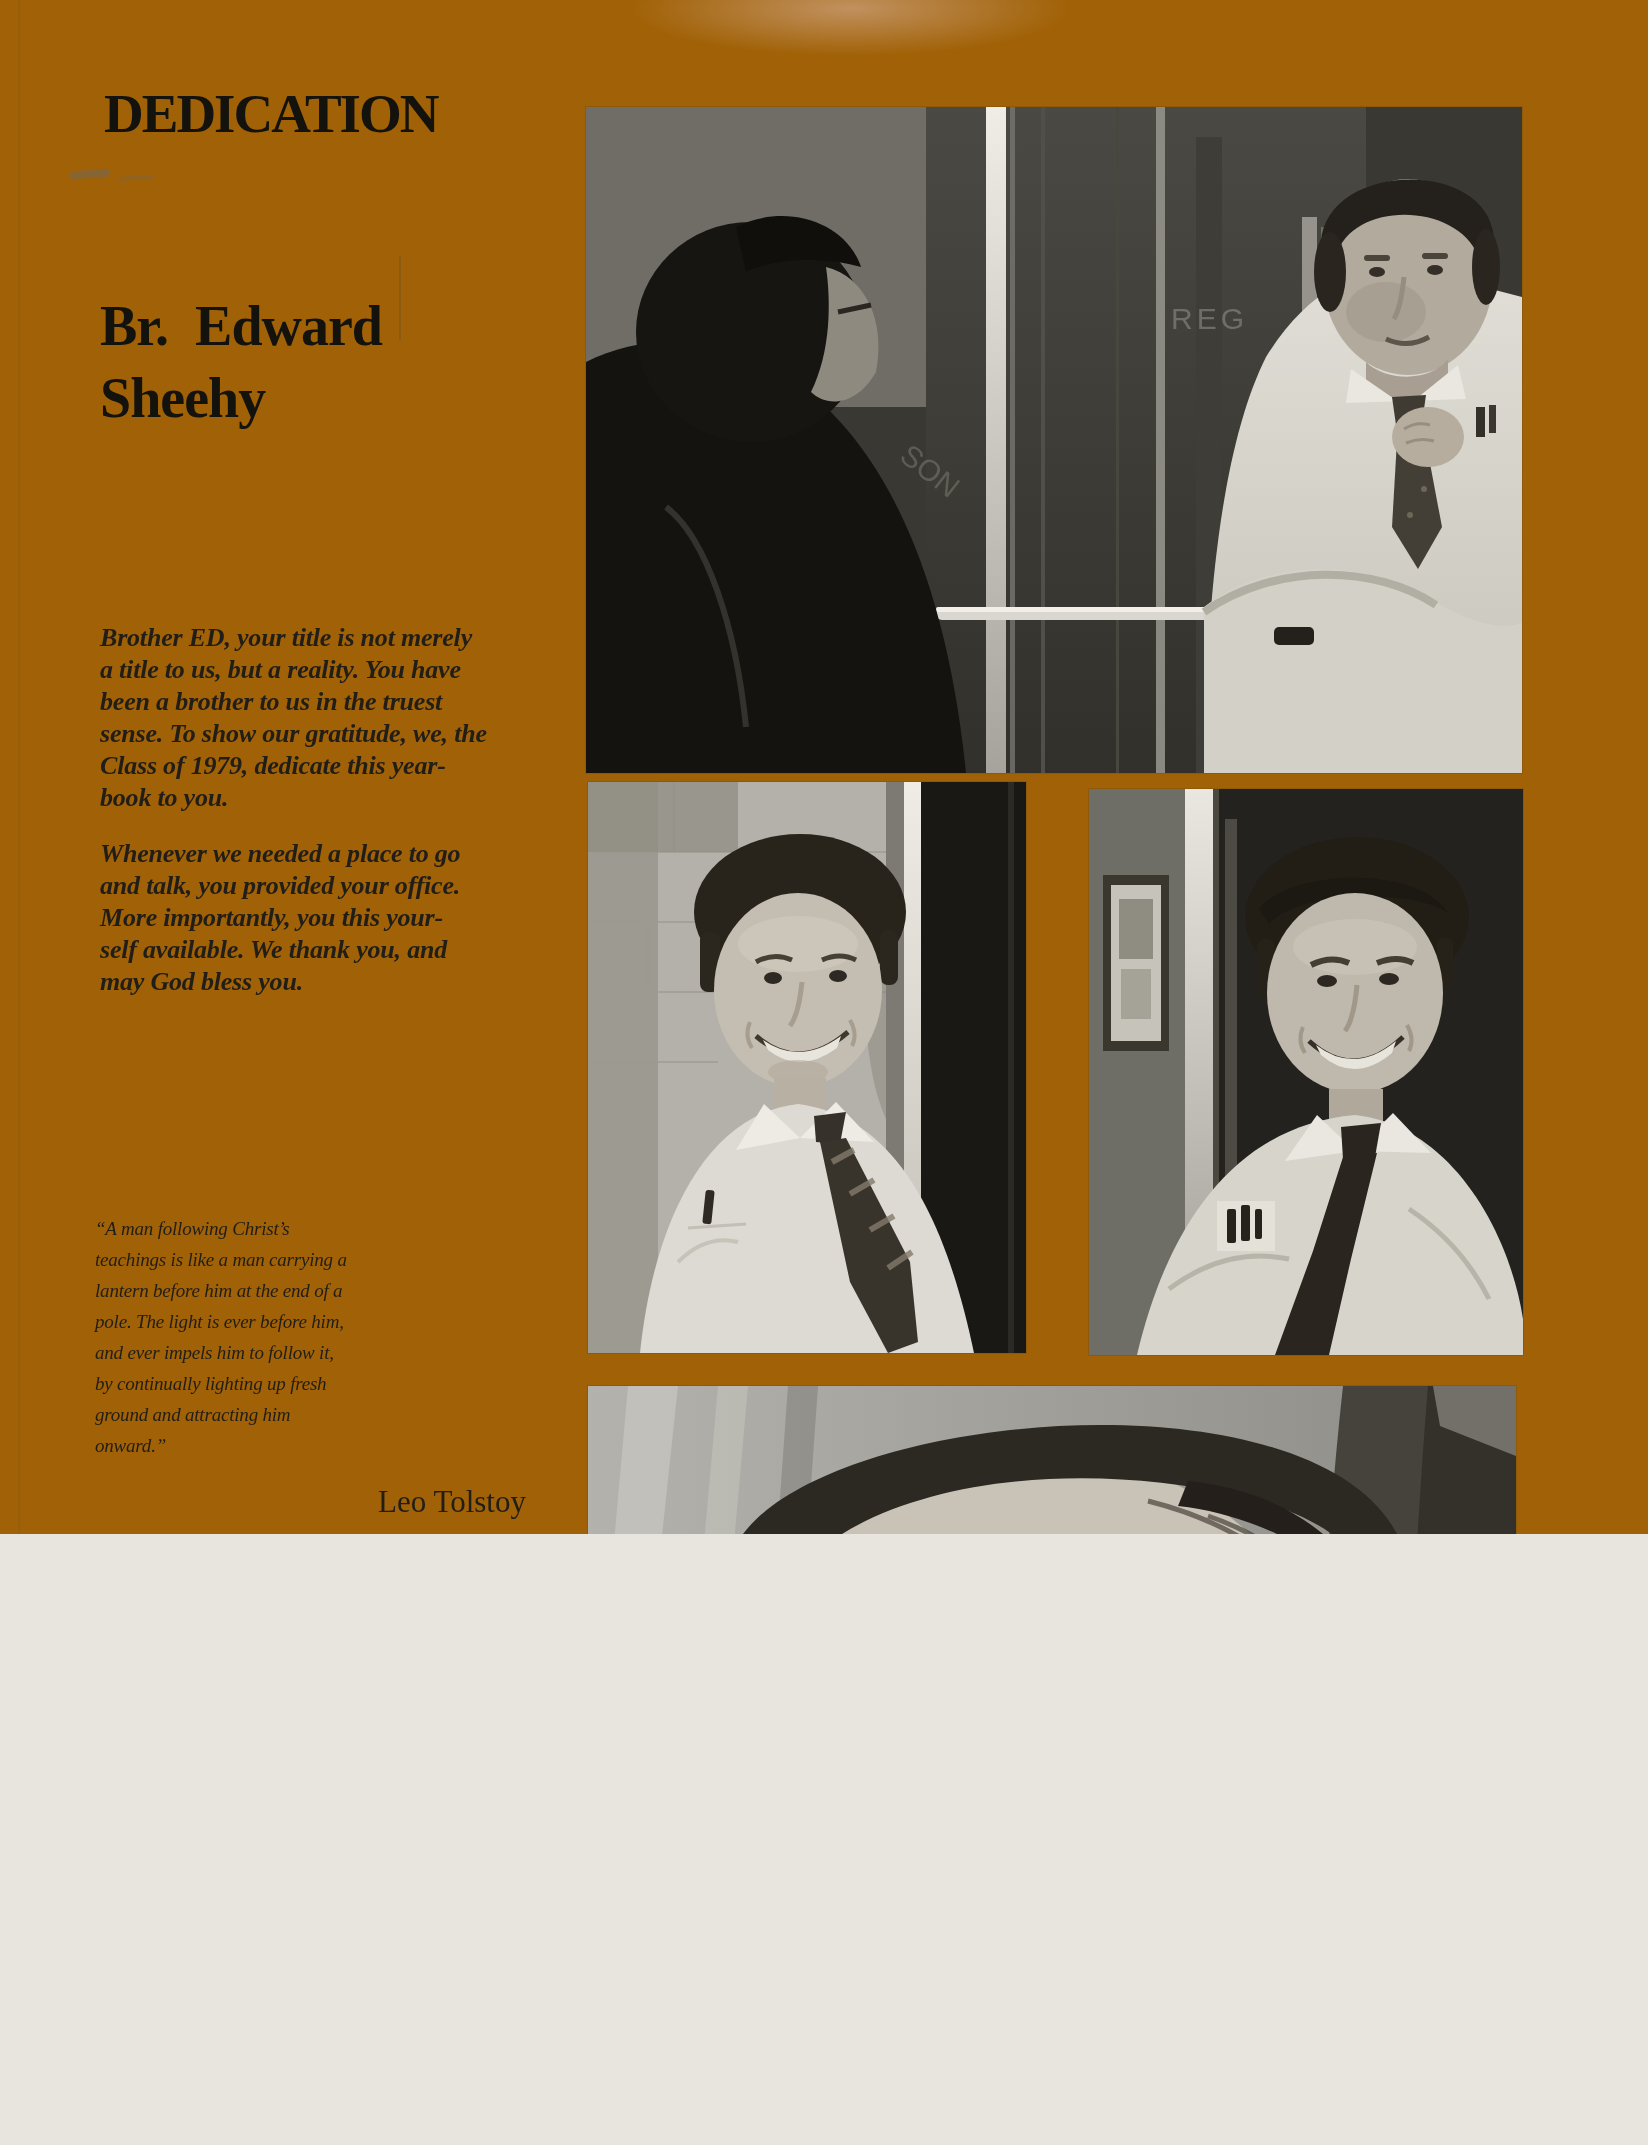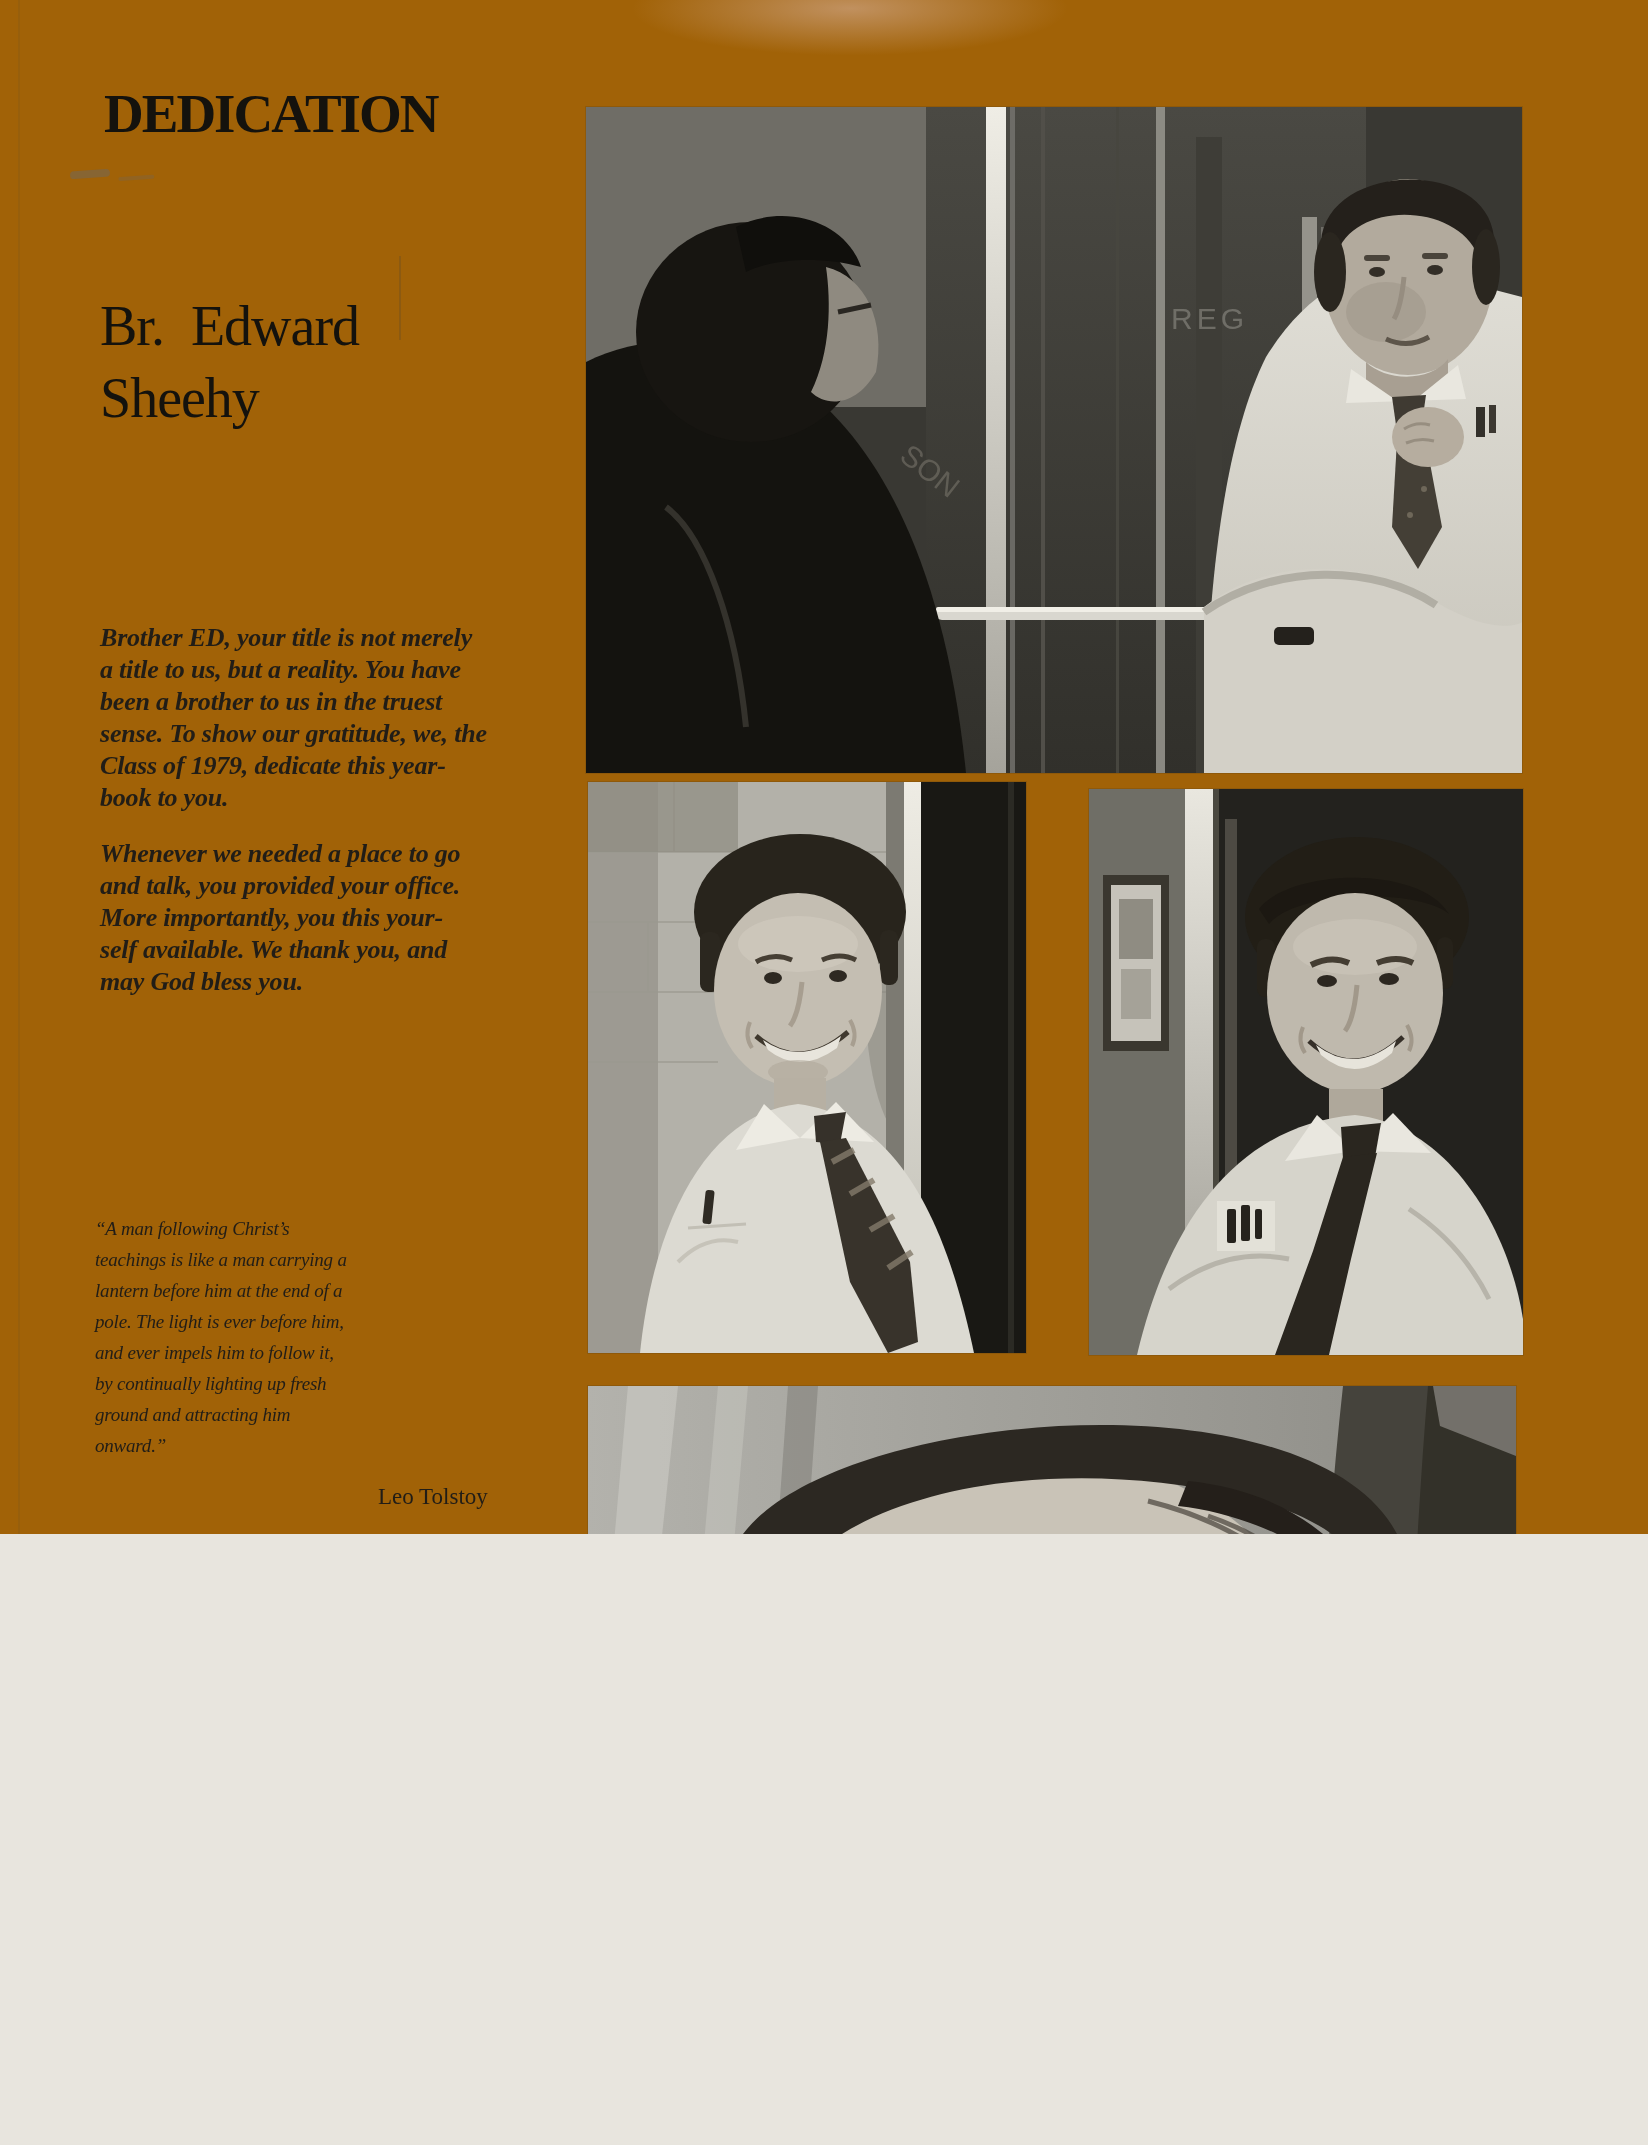--- a/index.html
+++ b/index.html
@@ -11,39 +11,39 @@
     padding-left:16px;
   }
   .abs{position:absolute;}
   .title{
     left:104px; top:82px;
     font-size:55px; font-weight:700; letter-spacing:-2px;
     color:#14120d; white-space:nowrap;
   }
   .dedicatee{
     left:100px; top:290px;
-    font-size:56px; font-weight:400; line-height:72px;
+    font-size:56px; font-weight:700; line-height:72px;
     letter-spacing:-1px; word-spacing:14px;
     color:#14120d; white-space:pre-line;
   }
   .para{
     left:100px; width:460px;
     font-style:italic; font-size:26px; line-height:32px;
     color:#211d17; white-space:pre-line; letter-spacing:-0.2px;font-weight:bold;
   }
   .para1{top:622px;}
   .para2{top:838px;}
   .quote{
     left:95px; top:1213px; width:460px;
     font-style:italic; font-size:19px; line-height:31px;
     color:#211d17; white-space:pre-line; letter-spacing:-0.2px;
   }
   .attribution{
     left:378px; top:1484px;
-    font-size:23px; color:#211d17; white-space:nowrap;
+    font-size:31px; color:#211d17; white-space:nowrap;
   }
   .pagenum{
     left:1600px; top:2052px;
     font-size:26px; color:#2a261f;
   }
   .photo{box-shadow:0 0 0 1px rgba(40,38,33,0.15);} 
   .photo svg{display:block;}
   
   .scanline-left{left:18px; top:0; width:2px; height:2145px; background:rgba(70,64,56,0.10);}
   .scanline-heading{left:399px; top:256px; width:2px; height:84px; background:rgba(70,64,56,0.22);}

